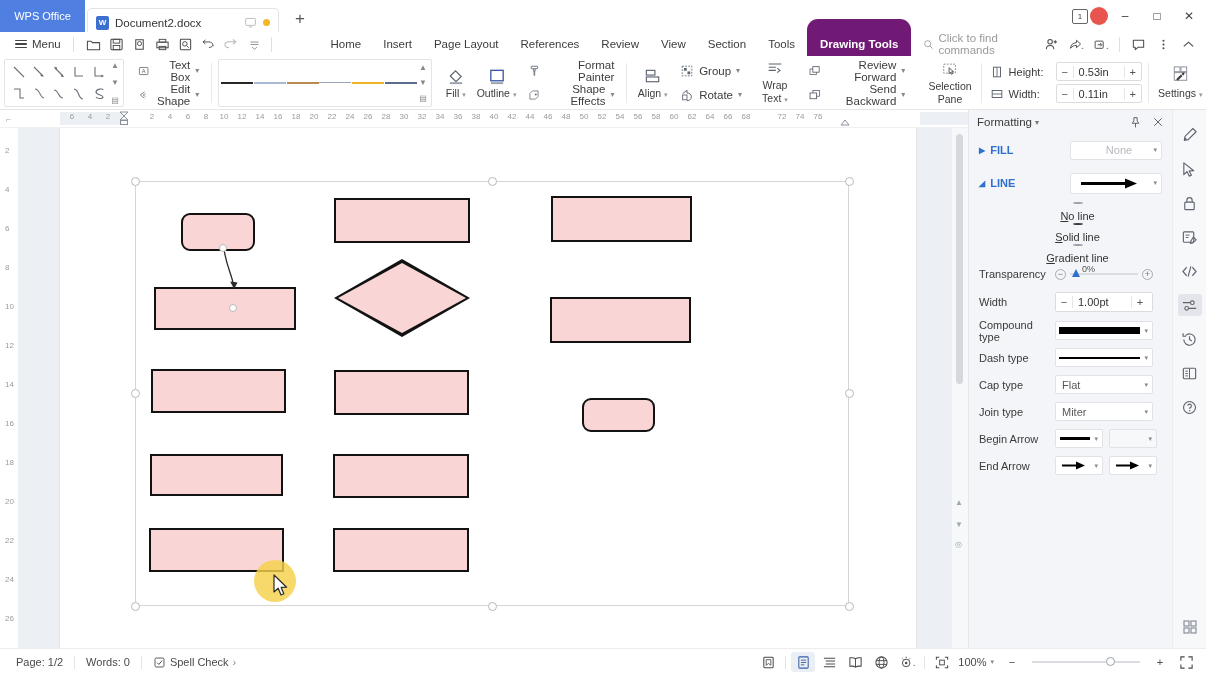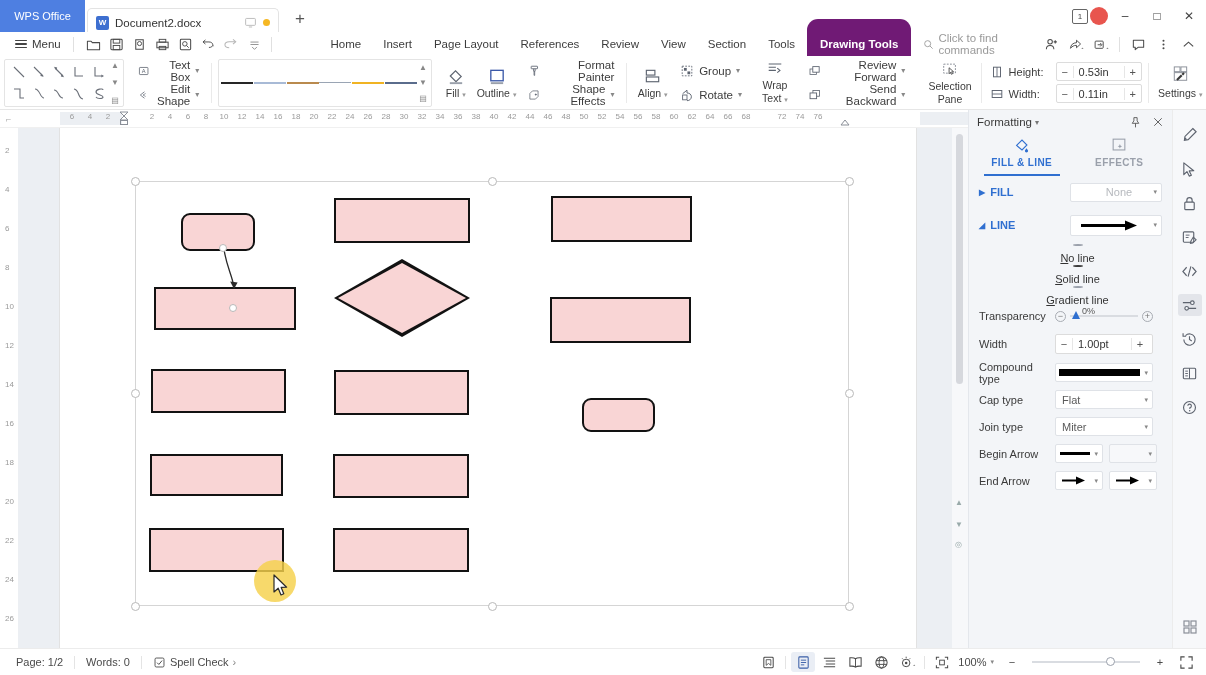--- a/index.html
+++ b/index.html
@@ -830,38 +830,20 @@
             </svg>
         </span>
         <span>
           <svg width="12" height="12" viewBox="0 0 16 16">
               <path d="M3 3l10 10M13 3L3 13" stroke="#555" stroke-width="1.2"></path>
             </svg>
         </span>
       </span>
     </div>
 
-    <div class="panel-tabs">
-      <div class="ptab sel">
-        <svg width="20" height="18" viewBox="0 0 20 20">
-            <path d="M4 10.5 10 4.5l5.5 5.5-5.5 5.5z" fill="none" stroke="#2f6fd0" stroke-width="1.2"></path>
-            <path d="M15 13.5c1.2 1.6 1.8 2.4 1.8 3a1.8 1.8 0 1 1-3.6 0c0-.6.6-1.4 1.8-3z" fill="#2f6fd0"></path>
-          </svg>
-        <span class="tlab">FILL &amp; LINE</span>
-        <span class="und"></span>
-      </div>
-      <div class="ptab">
-        <svg width="20" height="18" viewBox="0 0 20 20">
-            <rect x="3.5" y="3.5" width="13" height="12" fill="none" stroke="#9aa0ab" stroke-width="1.2"></rect>
-            <path d="M11 9l.8 1.7 1.7.8-1.7.8-.8 1.7-.8-1.7-1.7-.8 1.7-.8z" fill="#9aa0ab"></path>
-          </svg>
-        <span class="tlab">EFFECTS</span>
-        <span class="und"></span>
-      </div>
-    </div>
 
     <div class="prow" style="height:32px;">
       <span class="sect-hdr">
         <span style="font-size:8px;">▶</span>
         <span>FILL</span>
       </span>
       <span class="dd ph" style="margin-left:auto;width:92px;">
         <span>None</span>
         <span class="car">▾</span>
       </span>
@@ -917,20 +899,27 @@
     </div>
 
     <div class="prow" style="height:27px;">
       <span class="lbl">Compound type</span>
       <span class="dd" style="width:98px;padding:0;">
         <span style="flex:1;margin:0 12px 0 3px;border-top:7px solid #000;"></span>
         <span class="car">▾</span>
       </span>
     </div>
 
+    <div class="prow" style="height:27px;">
+      <span class="lbl">Dash type</span>
+      <span class="dd" style="width:98px;padding:0;">
+        <span style="flex:1;margin:0 12px 0 3px;border-top:2.5px solid #000;"></span>
+        <span class="car">▾</span>
+      </span>
+    </div>
 
     <div class="prow" style="height:27px;">
       <span class="lbl">Cap type</span>
       <span class="dd" style="width:98px;">
         <span>Flat</span>
         <span class="car">▾</span>
       </span>
     </div>
 
     <div class="prow" style="height:27px;">

